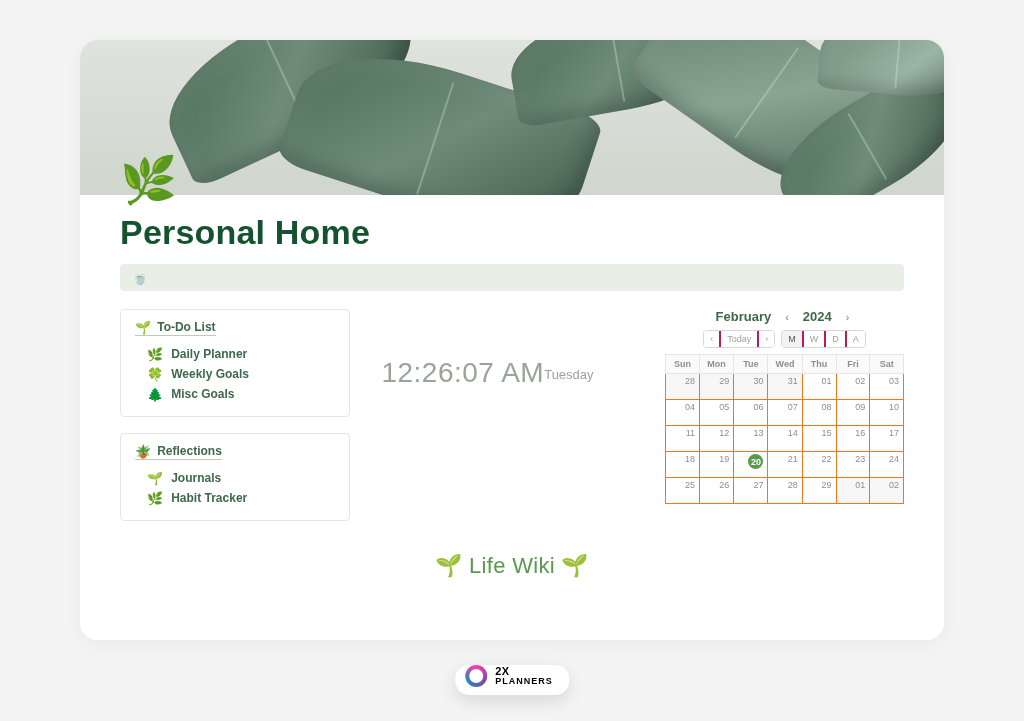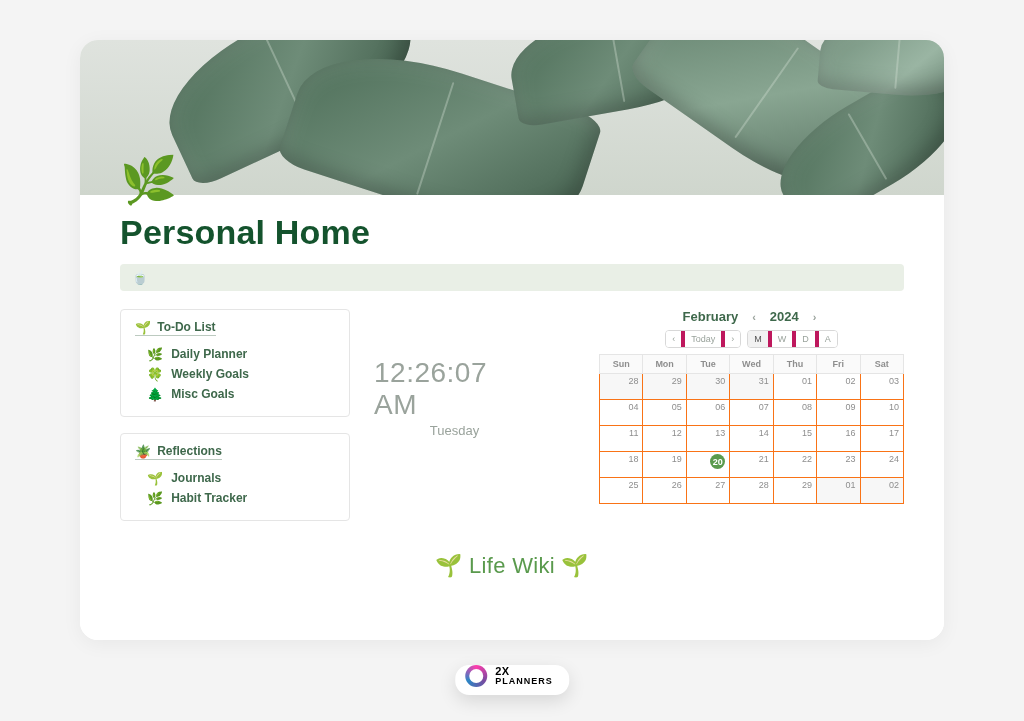--- a/index.html
+++ b/index.html
@@ -88,22 +88,22 @@
     font-size: 12px;
   }
 
   .columns {
     display: flex;
     gap: 24px;
     margin-top: 18px;
     align-items: flex-start;
   }
   .col-left  { width: 230px; }
-  .col-mid   { flex: 1; display:flex; flex-direction:column; align-items:center; justify-content:center; padding-top:48px;}
-  .col-right { width: 305px; margin-left: 40px; }
+  .col-mid   { flex: 1; display:flex; align-items:center; justify-content:center; padding-top:48px;}
+  .col-right { width: 239px; margin-left: 40px; }
 
   .card {
     border: 1px solid #e5e5e5;
     border-radius: 4px;
     padding: 10px 14px 12px;
     margin-bottom: 16px;
   }
   .card-head {
     display:flex; align-items:center; gap:6px;
     color:#3e684b; font-weight:600; font-size:12px;
@@ -136,21 +136,21 @@
     color:#3e684b; font-weight:700; font-size:13px;
     margin-bottom:6px;
   }
   .cal-head .chev { color:#9aa39c; font-size:11px; padding:0 4px; cursor:pointer;}
   .cal-controls {
     display:flex; justify-content:center; gap:6px; margin-bottom:6px;
   }
   .ctrl-group { display:flex; border:1px solid #d8d8d8; border-radius:4px; overflow:hidden; }
   .ctrl-btn {
     font-size:9px; color:#9aa39c; padding:3px 6px; background:#fff;
-    border-left:4px solid #be185d;
+    border-left:2px solid #be185d;
   }
   .ctrl-btn:first-child{ border-left:none; }
   .ctrl-btn.sel { background:#f2f2f2; color:#555; }
 
   table.cal {
     border-collapse: collapse;
     width: 100%;
     font-size: 9px;
   }
   table.cal th {

